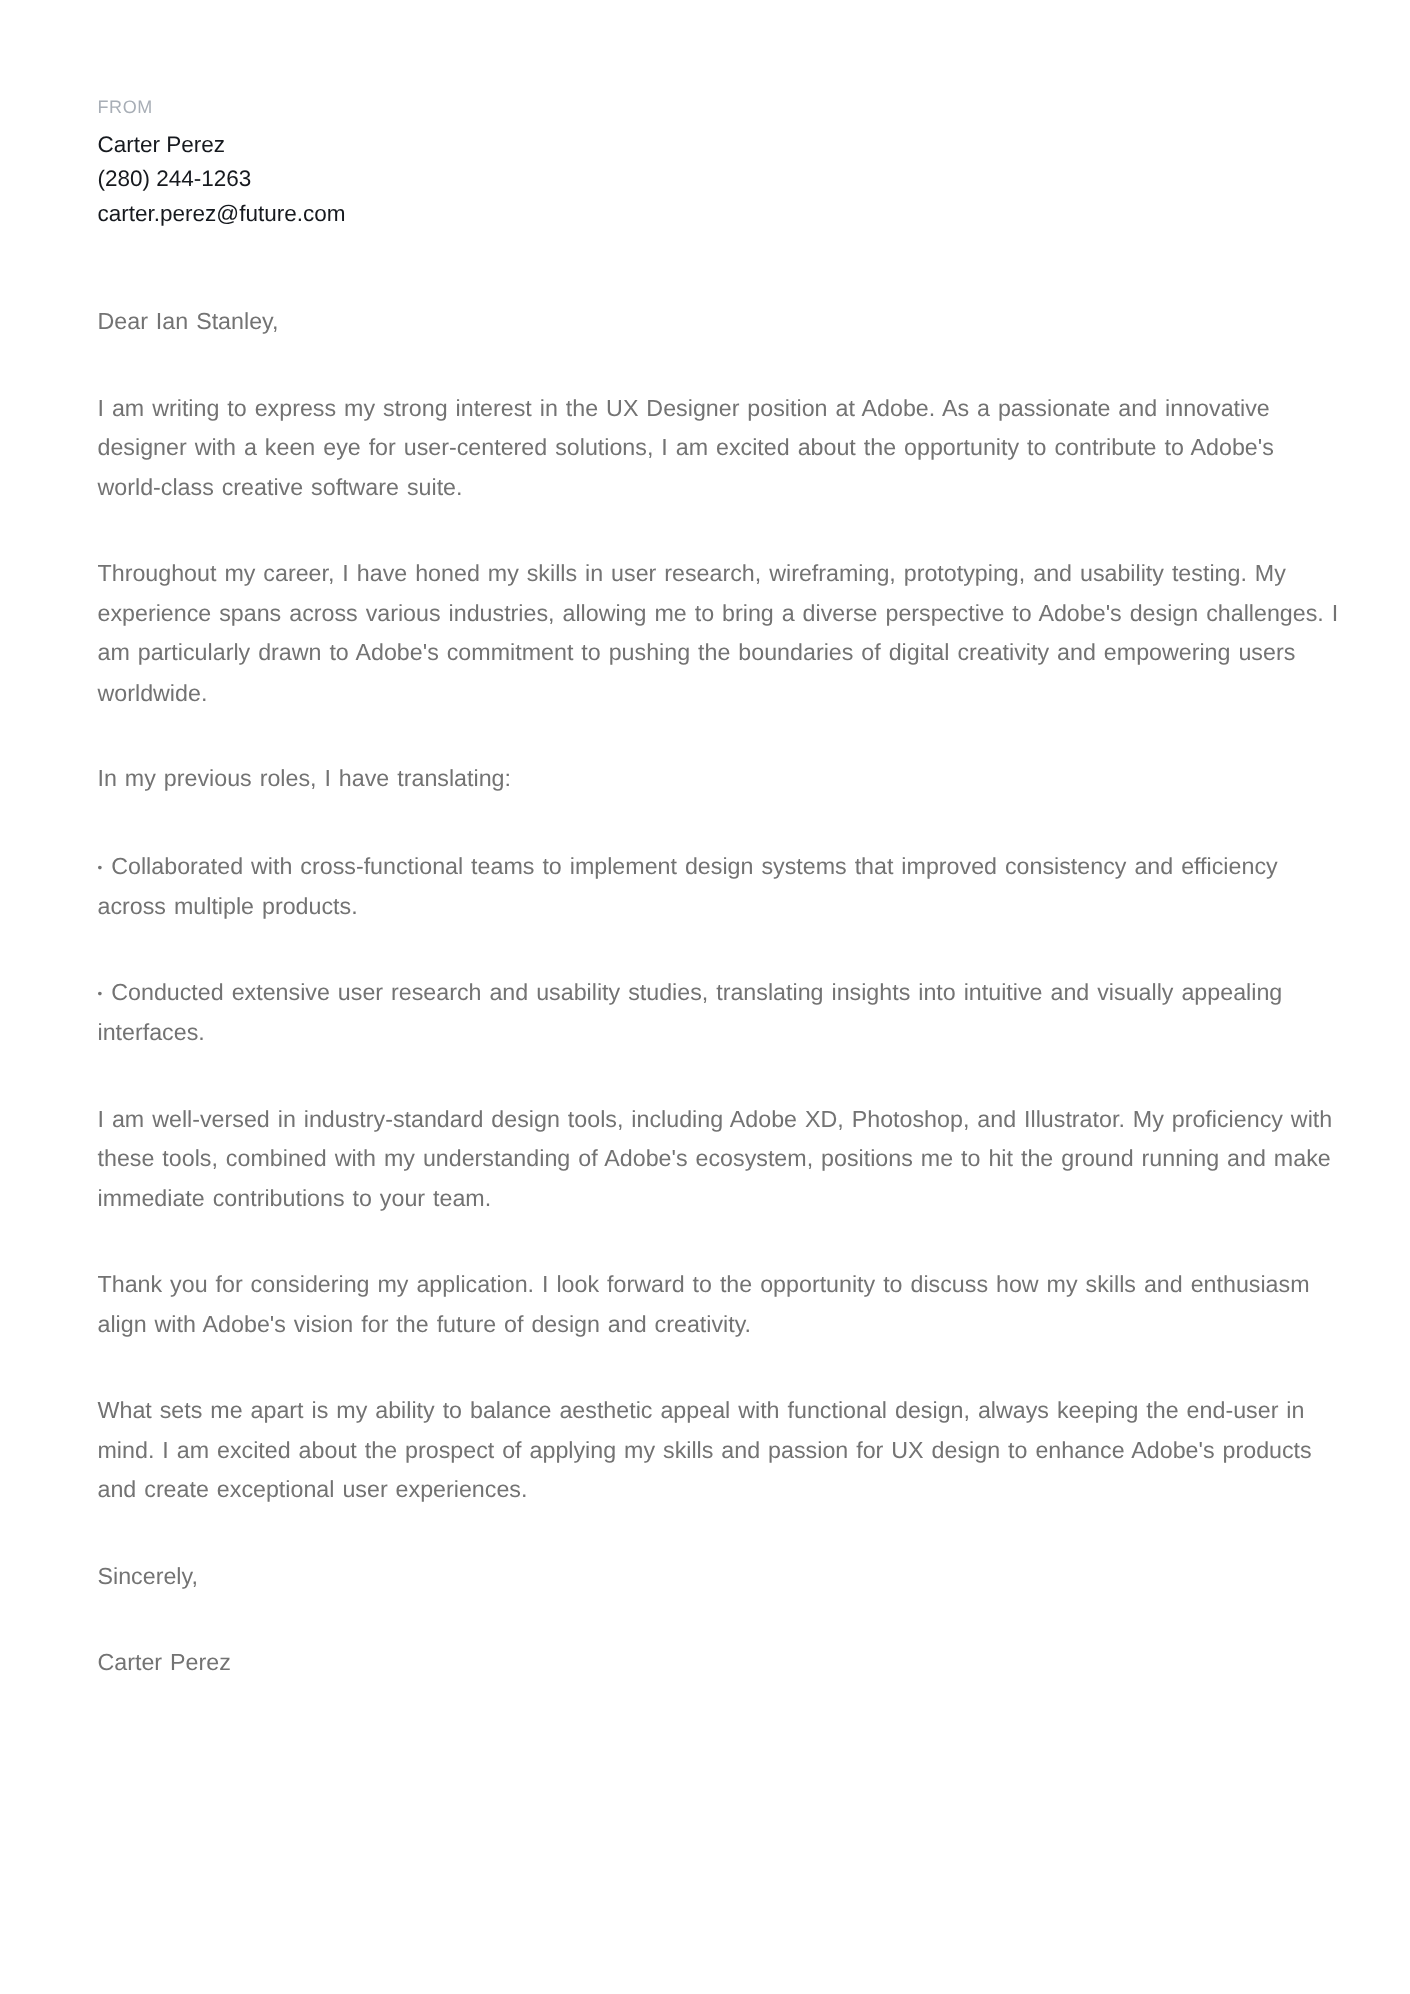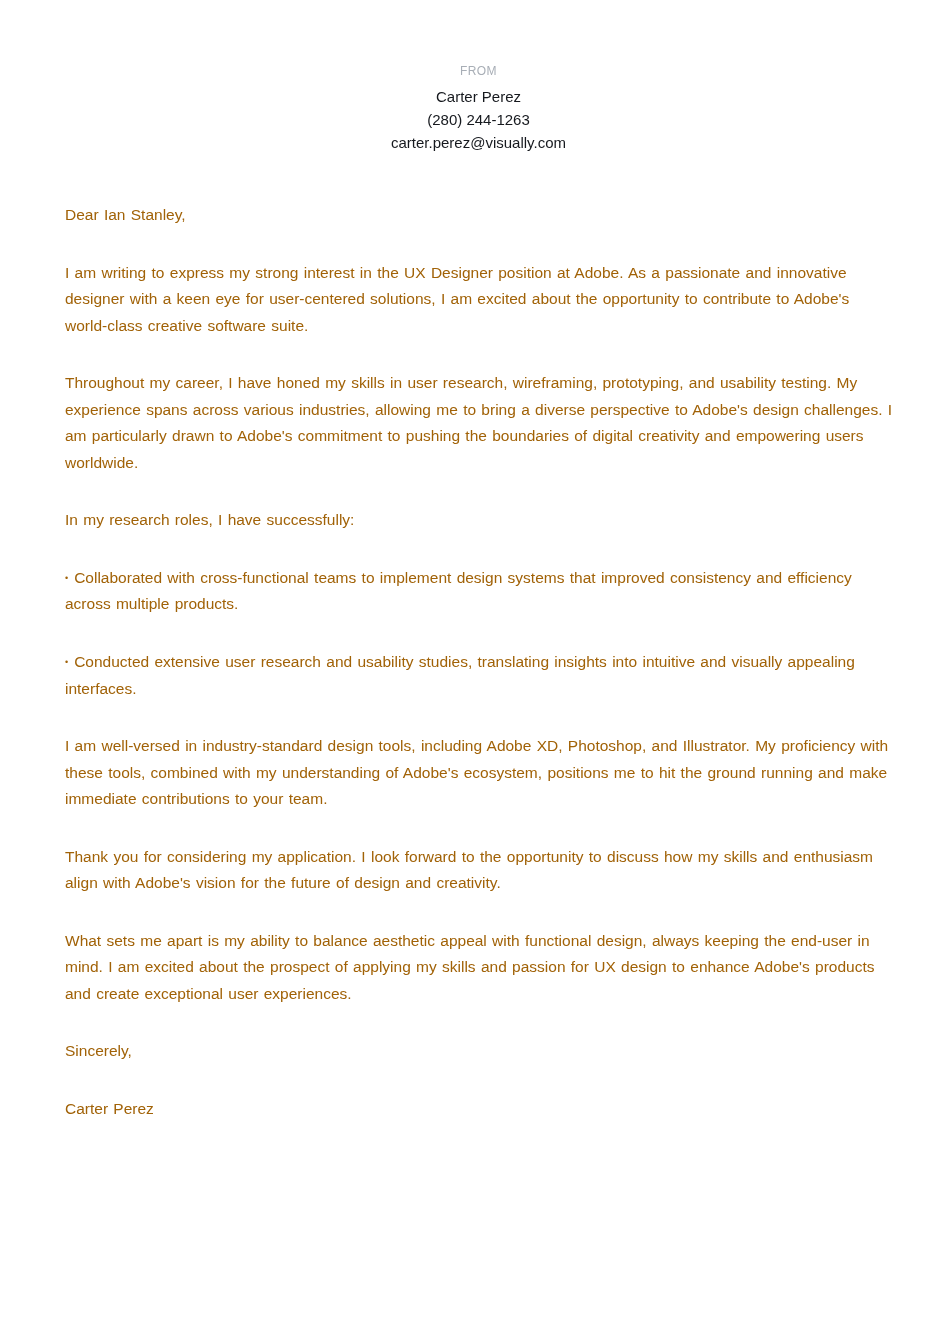--- a/index.html
+++ b/index.html
@@ -8,42 +8,42 @@
     background: #ffffff;
     font-family: "Liberation Sans", "DejaVu Sans", sans-serif;
   }
   .page {
     width: 940px;
     height: 1329px;
     background: #ffffff;
     padding: 64px 48px 0 65px;
   }
   
-  .contact-block { margin-bottom: 44px; text-align: center; }
+  .contact-block { margin-bottom: 44px; }
   .contact-block .label {
     font-size: 12px;
     letter-spacing: 0.4px;
     color: #a8aeb6;
     margin-bottom: 7px;
   }
   .contact-block .value {
     font-size: 15px;
     line-height: 23px;
     color: #16191e;
   }
   .contact-block.to { margin-bottom: 0; }
   
   .letter-body {
     margin-top: 48px;
     width: 828px;
   }
   .letter-body p {
     font-size: 15.5px;
     line-height: 26.5px;
-    color: #a16207;
+    color: #737373;
     word-spacing: 1px;
     margin-bottom: 24px;
     margin-top: 31px;
   }
   p.bullet { margin-bottom: 13px; }
   p.bullet.last { margin-bottom: 24px; }
   .dot {
     font-size: 0.58em;
     vertical-align: 0.18em;
     margin-right: 6px;
@@ -54,31 +54,31 @@
 </head>
 <body>
 
 <div class="page">
 
   <div class="letter-header">
     <div class="contact-block from">
       <div class="label">FROM</div>
       <div class="value">Carter Perez</div>
       <div class="value">(280) 244-1263</div>
-      <div class="value">carter.perez@visually.com</div>
+      <div class="value">carter.perez@future.com</div>
     </div>
 
   </div>
 
   <div class="letter-body">
     <p>Dear Ian Stanley,</p>
 
     <p>I am writing to express my strong interest in the UX Designer position at Adobe. As a passionate and innovative designer with a keen eye for user-centered solutions, I am excited about the opportunity to contribute to Adobe's world-class creative software suite.</p>
     <p>Throughout my career, I have honed my skills in user research, wireframing, prototyping, and usability testing. My experience spans across various industries, allowing me to bring a diverse perspective to Adobe's design challenges. I am particularly drawn to Adobe's commitment to pushing the boundaries of digital creativity and empowering users worldwide.</p>
-    <p>In my research roles, I have successfully:</p>
+    <p>In my previous roles, I have translating:</p>
 
     <p class="bullet"><span class="dot">•</span><span>Collaborated with cross-functional teams to implement design systems that improved consistency and efficiency across multiple products.</span></p>
     <p class="bullet last"><span class="dot">•</span><span>Conducted extensive user research and usability studies, translating insights into intuitive and visually appealing interfaces.</span></p>
 
     <p>I am well-versed in industry-standard design tools, including Adobe XD, Photoshop, and Illustrator. My proficiency with these tools, combined with my understanding of Adobe's ecosystem, positions me to hit the ground running and make immediate contributions to your team.</p>
     <p>Thank you for considering my application. I look forward to the opportunity to discuss how my skills and enthusiasm align with Adobe's vision for the future of design and creativity.</p>
     <p>What sets me apart is my ability to balance aesthetic appeal with functional design, always keeping the end-user in mind. I am excited about the prospect of applying my skills and passion for UX design to enhance Adobe's products and create exceptional user experiences.</p>
 
     <p class="signoff">Sincerely,</p>
     <p class="signature">Carter Perez</p>

